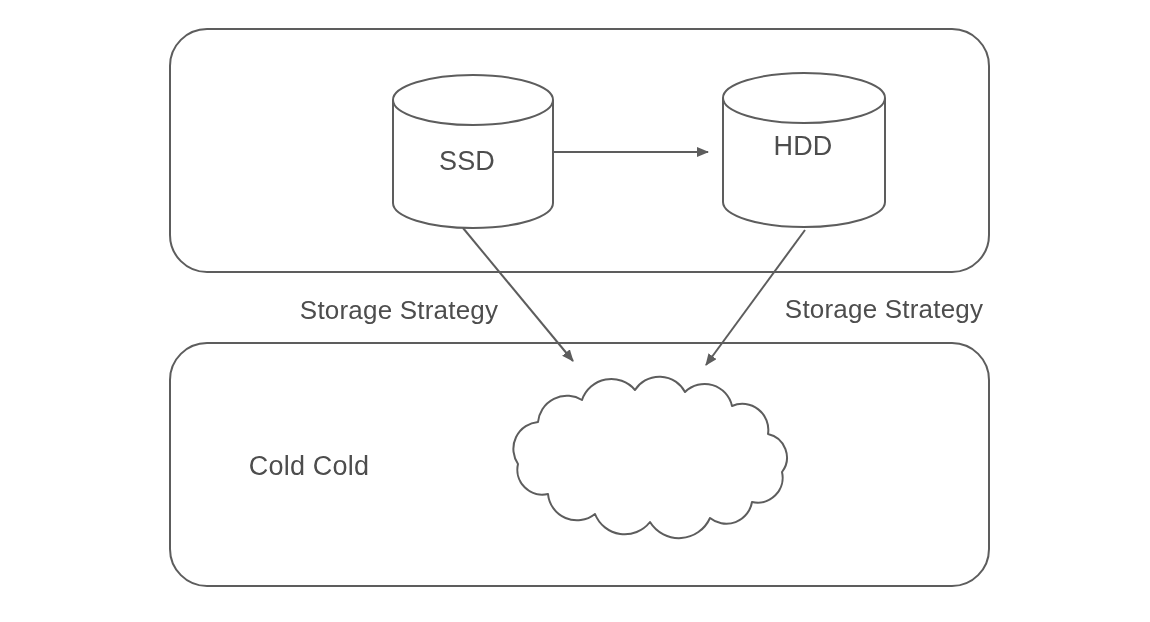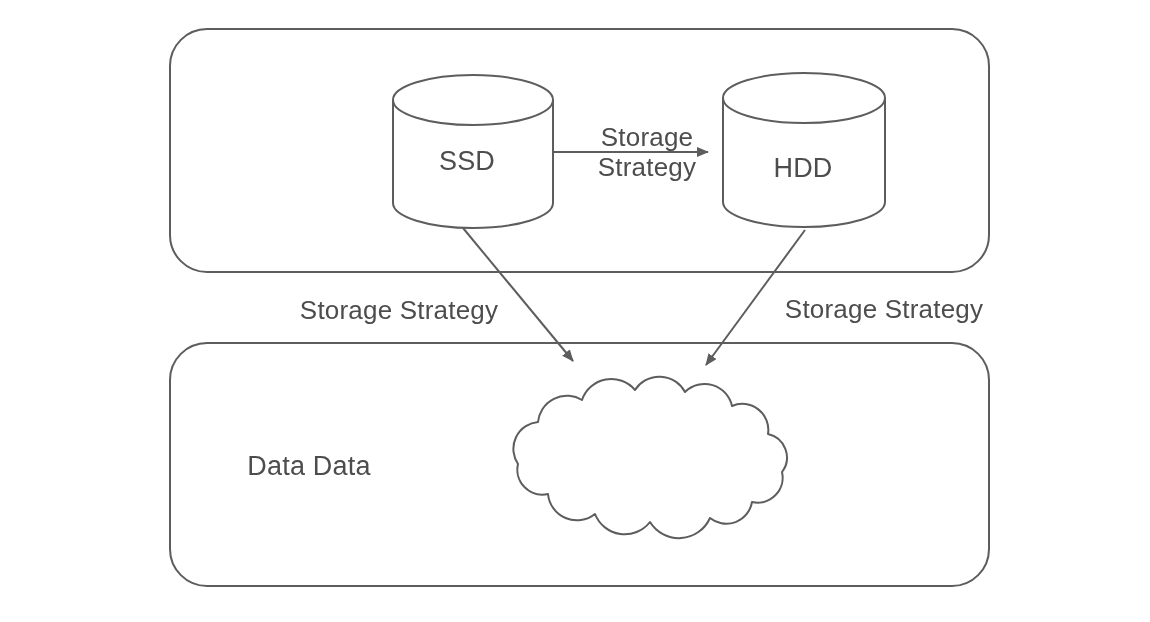--- a/index.html
+++ b/index.html
@@ -92,26 +92,25 @@
                A 26 26 0 0 1 210 146
                A 34 34 0 0 1 150 150
                A 32 32 0 0 1 95 142
                A 29 29 0 0 1 48 122
                A 25 25 0 0 1 18 92
                Z" fill="#ffffff" stroke="#5d5d5d" stroke-width="2" stroke-linejoin="round"></path>
     </g>
   </svg>
 
 
-  <div class="label" style="left:309px; top:466px;">Data Data</div>
+  <div class="label" style="left:309px; top:466px;">Cold Cold</div>
 
   <div class="label" style="left:467px; top:161px;">SSD</div>
 
-  <div class="label" style="left:803px; top:168px;">HDD</div>
+  <div class="label" style="left:803px; top:146px;">HDD</div>
 
 
-  <div class="label edge-label two-line" style="left:647px; top:152px;"><span>Storage</span><br><span>Strategy</span></div>
 
   <div class="label edge-label" style="left:399px; top:310px;">Storage Strategy</div>
 
   <div class="label edge-label" style="left:884px; top:309px;">Storage Strategy</div>
 
 </div>
 
 </body></html>

